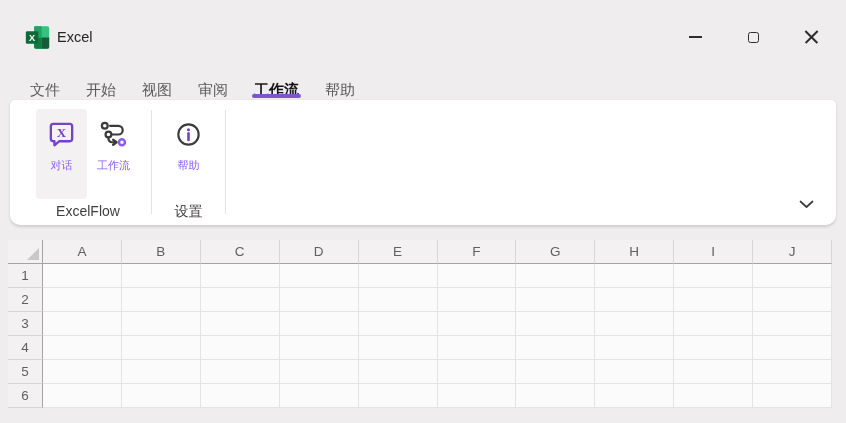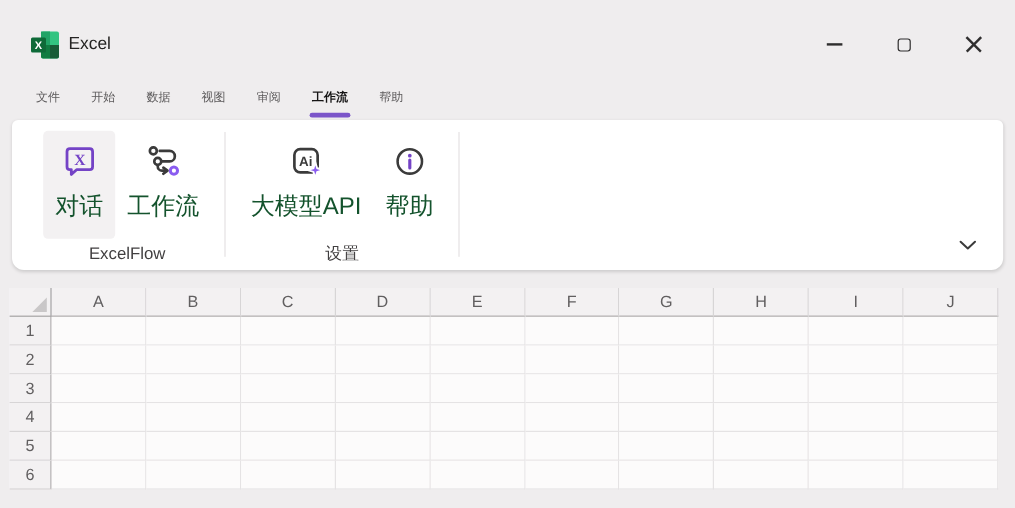--- a/index.html
+++ b/index.html
@@ -19,38 +19,38 @@
   .glyph-max{width:11px;height:11px;border:1.5px solid #2f2e2e;border-radius:2.5px;display:block}
   .glyph-close{position:relative;width:15px;height:15px;display:block}
   .glyph-close::before,.glyph-close::after{content:"";position:absolute;left:-1px;top:6.5px;
     width:17px;height:1.6px;background:#2f2e2e}
   .glyph-close::before{transform:rotate(45deg)}
   .glyph-close::after{transform:rotate(-45deg)}
 
   
   .tabs{position:absolute;top:62px;left:0;right:0;height:38px;display:flex;
     align-items:center;padding-left:17px}
-  .tab{position:relative;height:100%;display:flex;align-items:center;
-    padding:0 13px;font-size:10px;color:#5c5a5b;cursor:pointer}
+  .tab{position:relative;height:100%;display:flex;align-items:flex-end;
+    padding:0 13px;font-size:15px;color:#5c5a5b;cursor:pointer}
   .tab.active{color:#151414;font-weight:bold}
   .tab.active::after{content:"";position:absolute;left:11px;right:11px;bottom:2px;
     height:3.6px;border-radius:2px;background:var(--accent,#7B55C9)}
 
   
   .ribbon-card{position:absolute;left:10px;top:100px;width:826px;height:125px;
     background:#ffffff;border-radius:5px 5px 10px 10px;
     box-shadow:0 1.5px 3px rgba(0,0,0,.14)}
   .ribbon-groups{display:flex;align-items:stretch;height:100%;padding:9px 0 6px 26px}
   .rgroup{display:flex;flex-direction:column}
   .rbuttons{display:flex;flex:1}
   .rbtn{border:none;background:transparent;border-radius:4px;cursor:pointer;
     display:flex;flex-direction:column;align-items:center;
     padding:10px 10px 0 10px;gap:8px}
   .rbtn.hl{background:#f3f1f2}
-  .rbtn .lbl{font-size:20px;color:#14532d;white-space:nowrap}
+  .rbtn .lbl{font-size:11px;color:#8b5cf6;white-space:nowrap}
   .ric{display:block;height:31px}
   .rgroup-label{text-align:center;font-size:14px;color:#413f40;height:20px;padding-top:4px}
   .rdivider{width:1px;background:#e4e2e3;margin:1px 11px 5px 11px}
   .collapse{position:absolute;right:18px;bottom:9px;border:none;background:transparent;
     padding:4px;cursor:pointer;display:flex}
 
   
   .sheet{position:absolute;left:8px;top:240px;width:824px;height:168px;
     display:grid;grid-template-columns:35px repeat(10,1fr);grid-auto-rows:24px;
     background:#fcfbfb}
@@ -96,23 +96,20 @@
       </button>
     </div>
   </div>
 
   <nav class="tabs">
       <div class="tab">
         <span>文件</span>
       </div>
       <div class="tab">
         <span>开始</span>
-      </div>
-      <div class="tab">
-        <span>数据</span>
       </div>
       <div class="tab">
         <span>视图</span>
       </div>
       <div class="tab">
         <span>审阅</span>
       </div>
       <div class="tab active">
         <span>工作流</span>
       </div>
@@ -144,28 +141,20 @@
               <span class="lbl">工作流</span>
             </button>
           </div>
           <div class="rgroup-label">ExcelFlow</div>
         </div>
         <div class="rdivider"></div>
         <div class="rgroup">
           <div class="rbuttons">
             <button class="rbtn">
               <span class="ric"><svg width="31" height="31" viewBox="0 0 32 32" fill="none">
-    <rect x="5.5" y="5.5" width="20" height="20" rx="5" stroke="#3B3B3B" stroke-width="2.3"></rect>
-    <text x="15.3" y="19.6" text-anchor="middle" font-size="11.5" font-weight="bold" fill="#3B3B3B" font-family="Liberation Sans, sans-serif">Ai</text>
-    <path d="M23.5 16.8l1.6 5.1 5.1 1.6-5.1 1.6-1.6 5.1-1.6-5.1-5.1-1.6 5.1-1.6z" fill="#8A5CF0" stroke="#FFFFFF" stroke-width="1.6"></path>
-                </svg></span>
-              <span class="lbl">大模型API</span>
-            </button>
-            <button class="rbtn">
-              <span class="ric"><svg width="31" height="31" viewBox="0 0 32 32" fill="none">
     <circle cx="16" cy="16" r="10.5" stroke="#3B3B3B" stroke-width="2.2"></circle>
     <circle cx="16" cy="11.1" r="1.6" fill="#7443C6"></circle>
     <path d="M16 14.8v6.8" stroke="#7443C6" stroke-width="2.7" stroke-linecap="round"></path>
                 </svg></span>
               <span class="lbl">帮助</span>
             </button>
           </div>
           <div class="rgroup-label">设置</div>
         </div>
         <div class="rdivider"></div>

